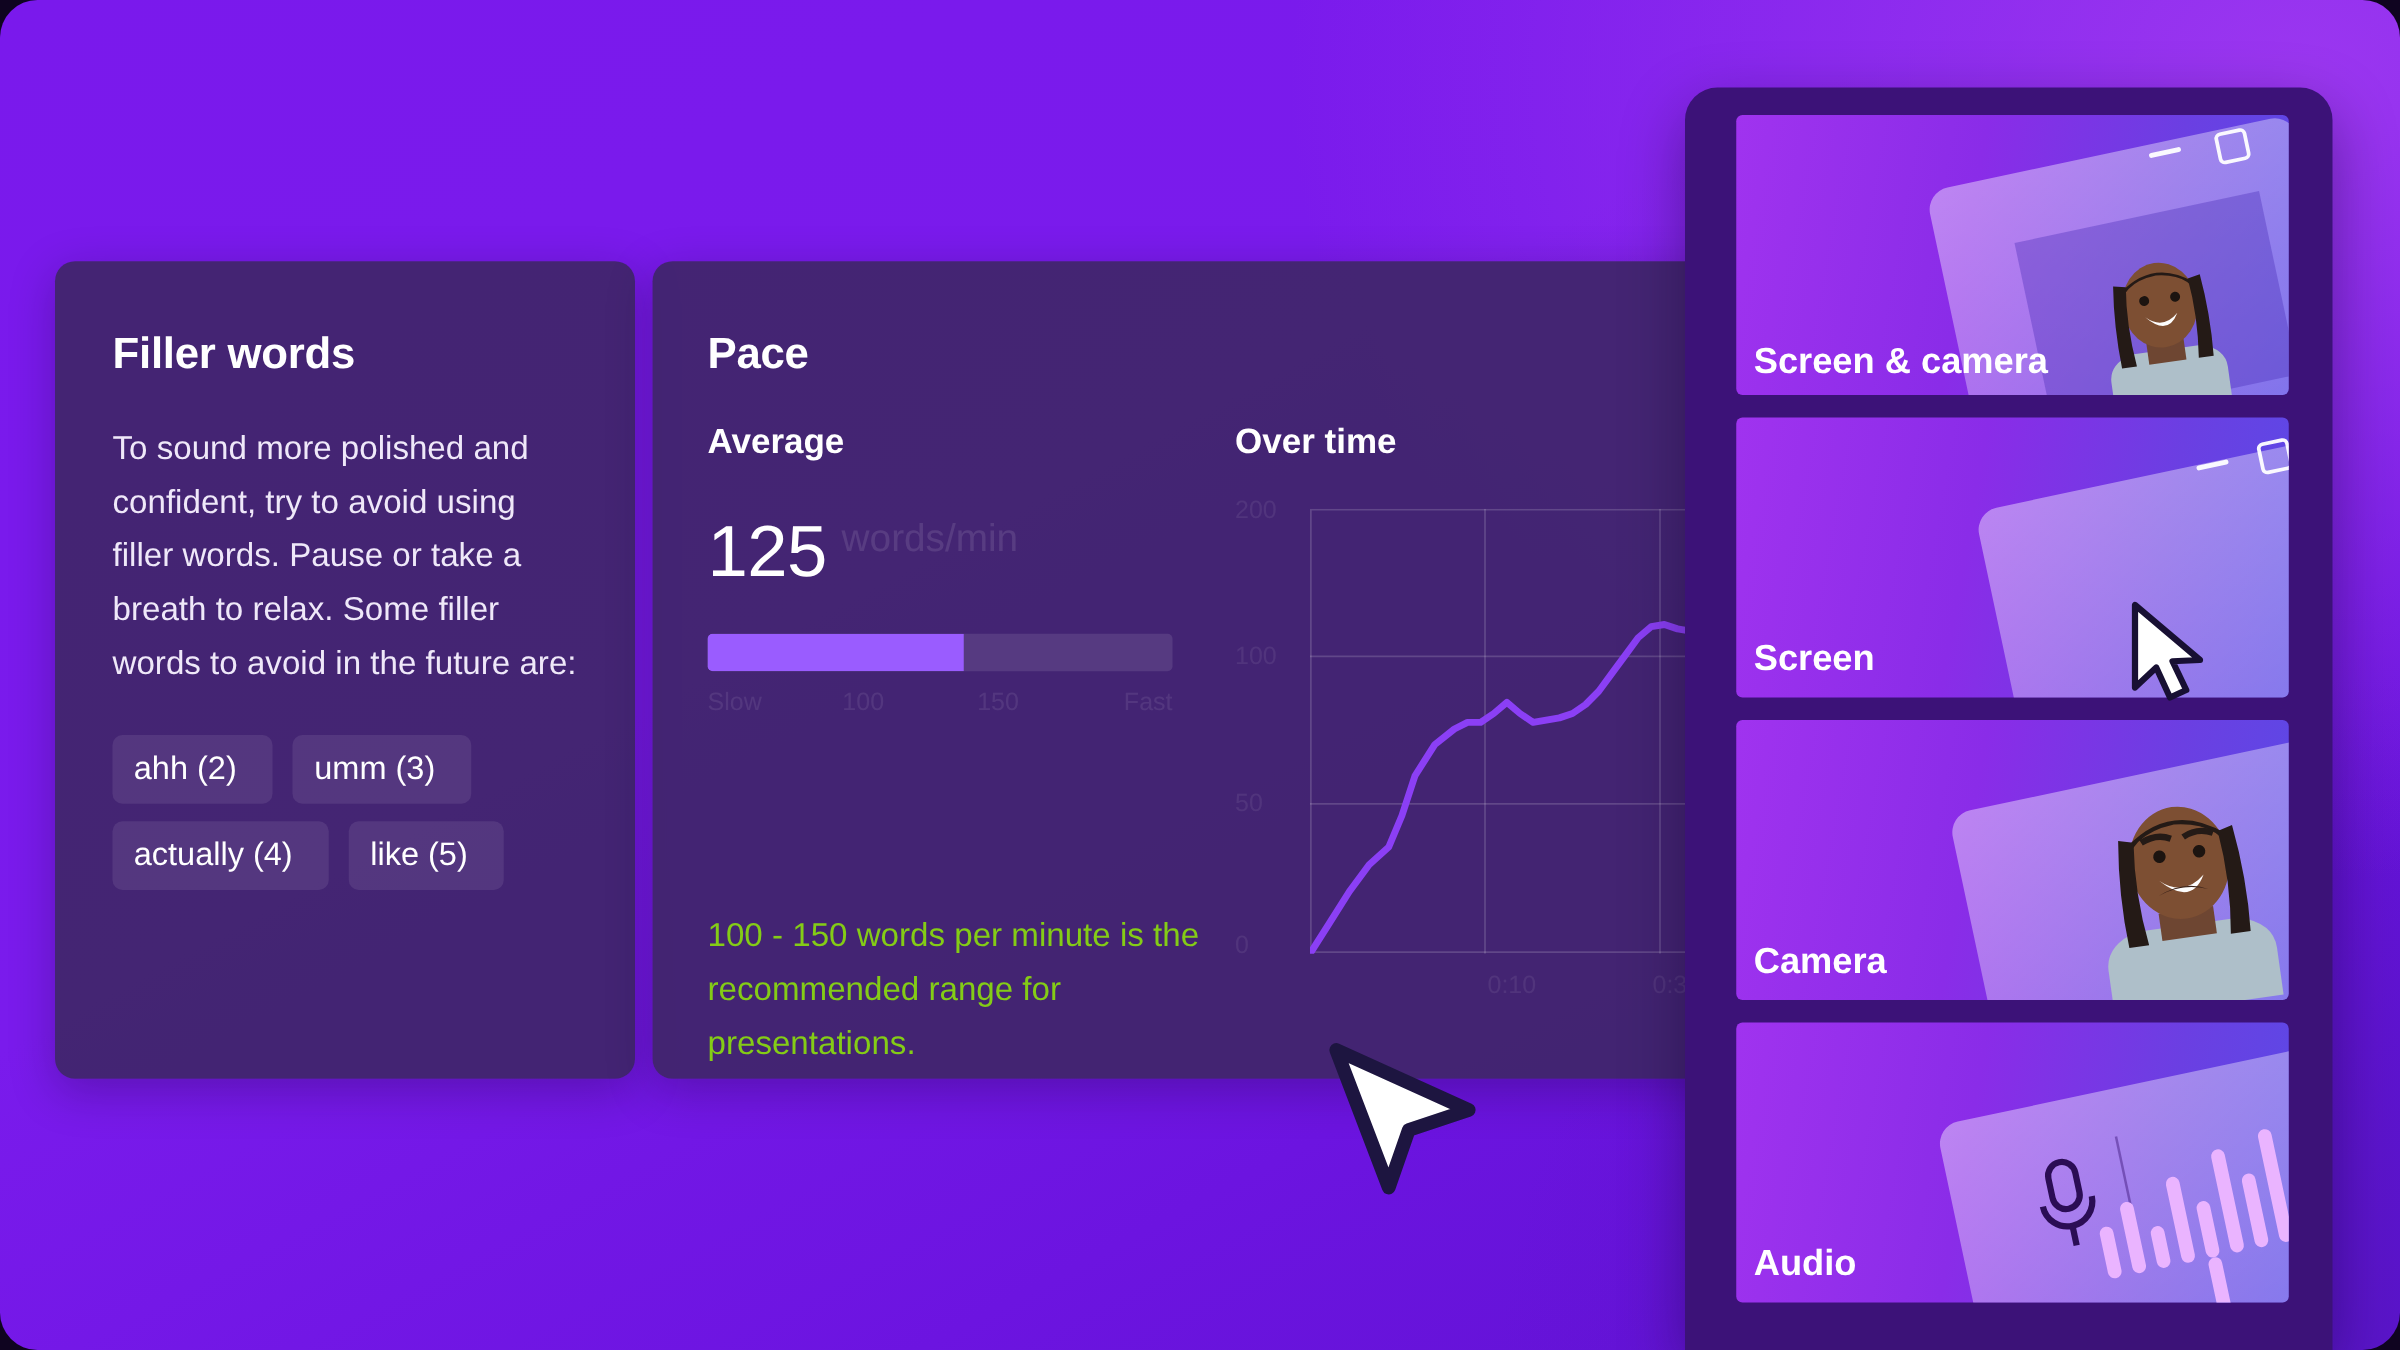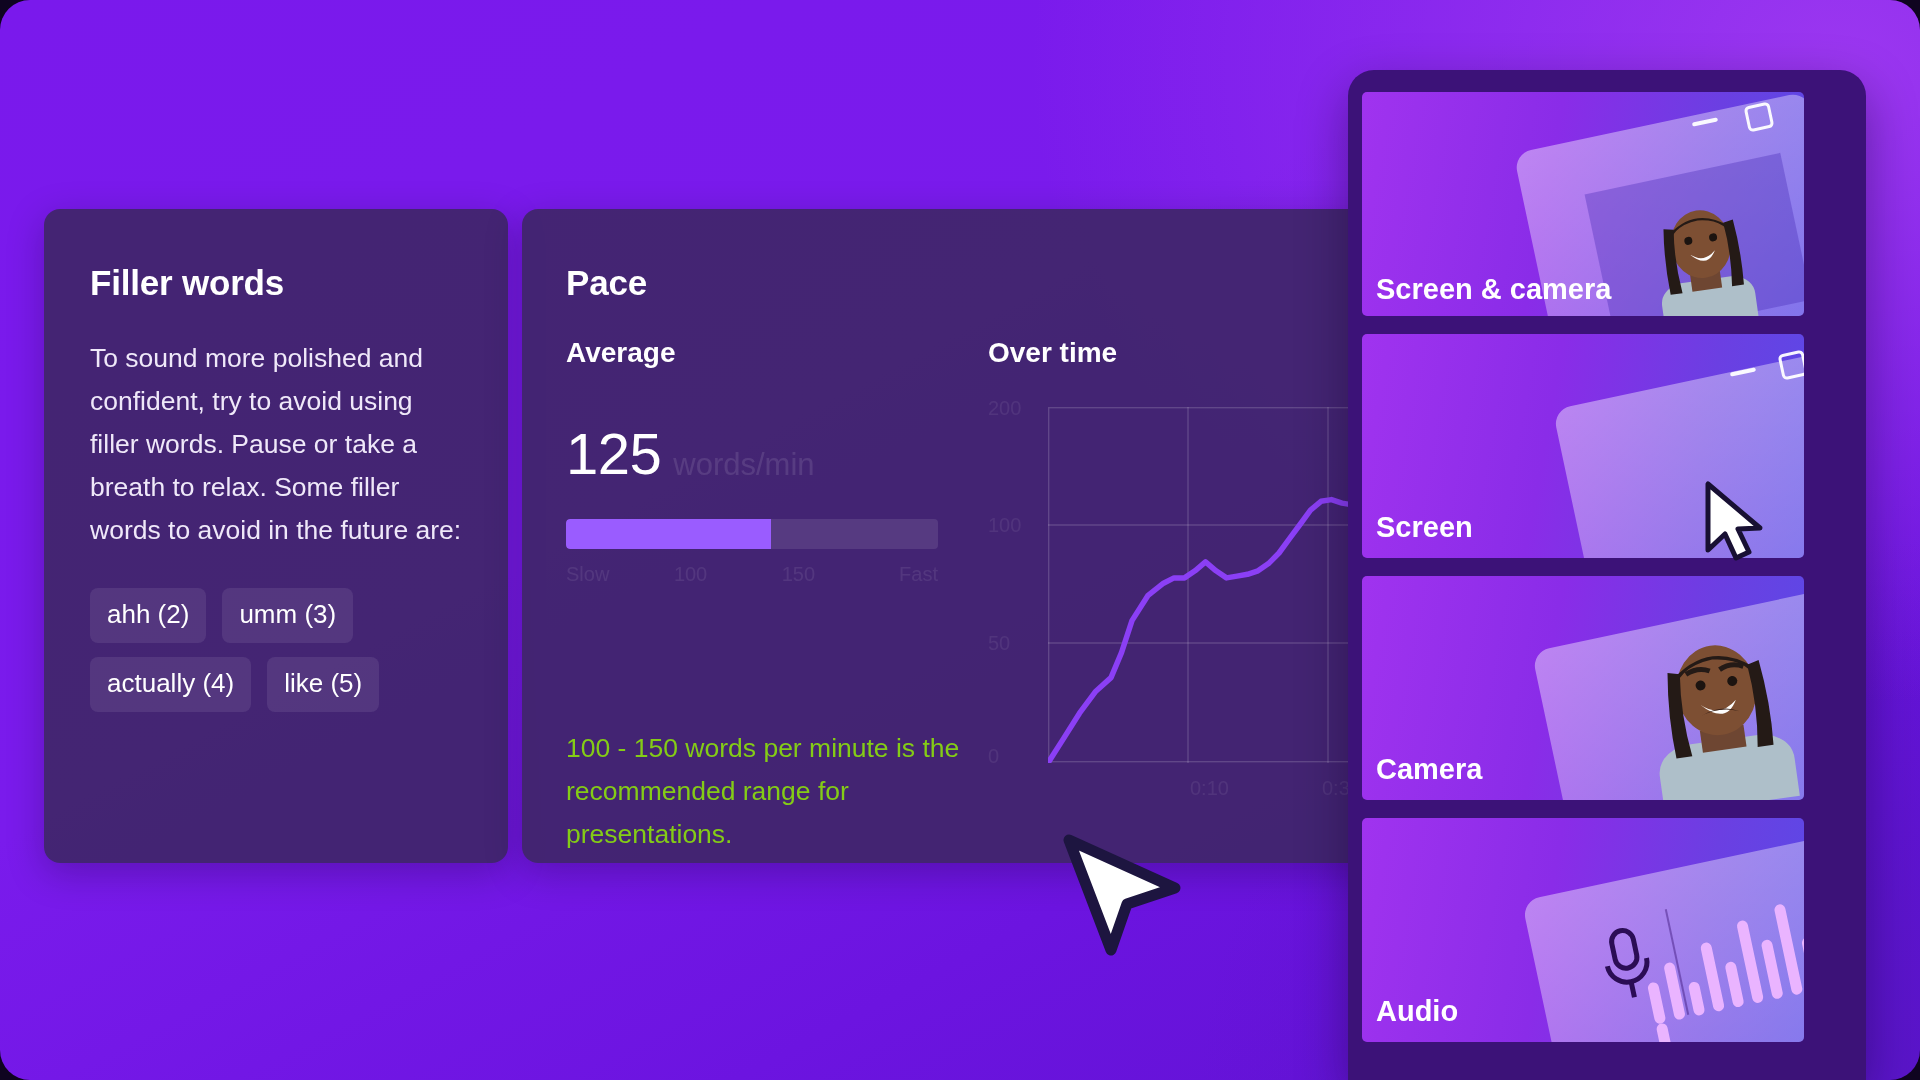--- a/index.html
+++ b/index.html
@@ -44,37 +44,37 @@
     color: #efe8f9; font-weight: 400;
   }
   #chips {
     margin-top: 36px;
     display: flex; flex-wrap: wrap; gap: 14px 16px;
     max-width: 340px;
   }
   .chip {
     background: rgba(255,255,255,0.085);
     border-radius: 8px;
-    padding: 11px 17px 13px 17px;
+    padding: 11px 29px 13px 17px;
     font-size: 26px; color: #ffffff; font-weight: 400;
     white-space: nowrap;
     text-align: right;
   }
 
   
   #pace-card .inner { padding: 54px 0 16px 44px; position: relative; height: 100%; }
   #pace-cols { display: flex; margin-top: 34px; }
   #pace-left  { width: 400px; position: relative; }
   #pace-right { flex: 1; position: relative; padding-left: 50px; }
 
   .sub-head {
     font-size: 28px; font-weight: 700; color: #ffffff;
   }
 
-  #avg-row { margin-top: 56px; display: flex; align-items: flex-end; }
+  #avg-row { margin-top: 44px; display: flex; align-items: flex-start; }
   #avg-number {
     font-size: 58px; font-weight: 400; color: #ffffff; line-height: 1;
     letter-spacing: -0.5px;
   }
   #avg-unit {
     margin-left: 12px; font-size: 31px;
     color: rgba(255,255,255,0.11);
     font-weight: 400;
   }
 
@@ -115,21 +115,22 @@
   }
 
   
   #capture-panel {
     position: absolute;
     left: 1348px; top: 70px;
     width: 518px; height: 1010px;
     background: #3c1278;
     border-radius: 26px 26px 0 0;
     box-shadow: 0 18px 50px rgba(18, 3, 42, 0.40);
-    padding: 22px 24px 0 14px;
+    padding: 22px 24px 0 41px;
+    text-align: center;
   }
   .cap-opt {
     position: relative;
     width: 442px; height: 224px;
     border-radius: 5px;
     overflow: hidden;
     margin-bottom: 18px;
     background: linear-gradient(100deg, #a033ef 0%, #8a2ce8 42%, #6b3fe2 75%, #5b49e6 100%);
   }
   .cap-label {

